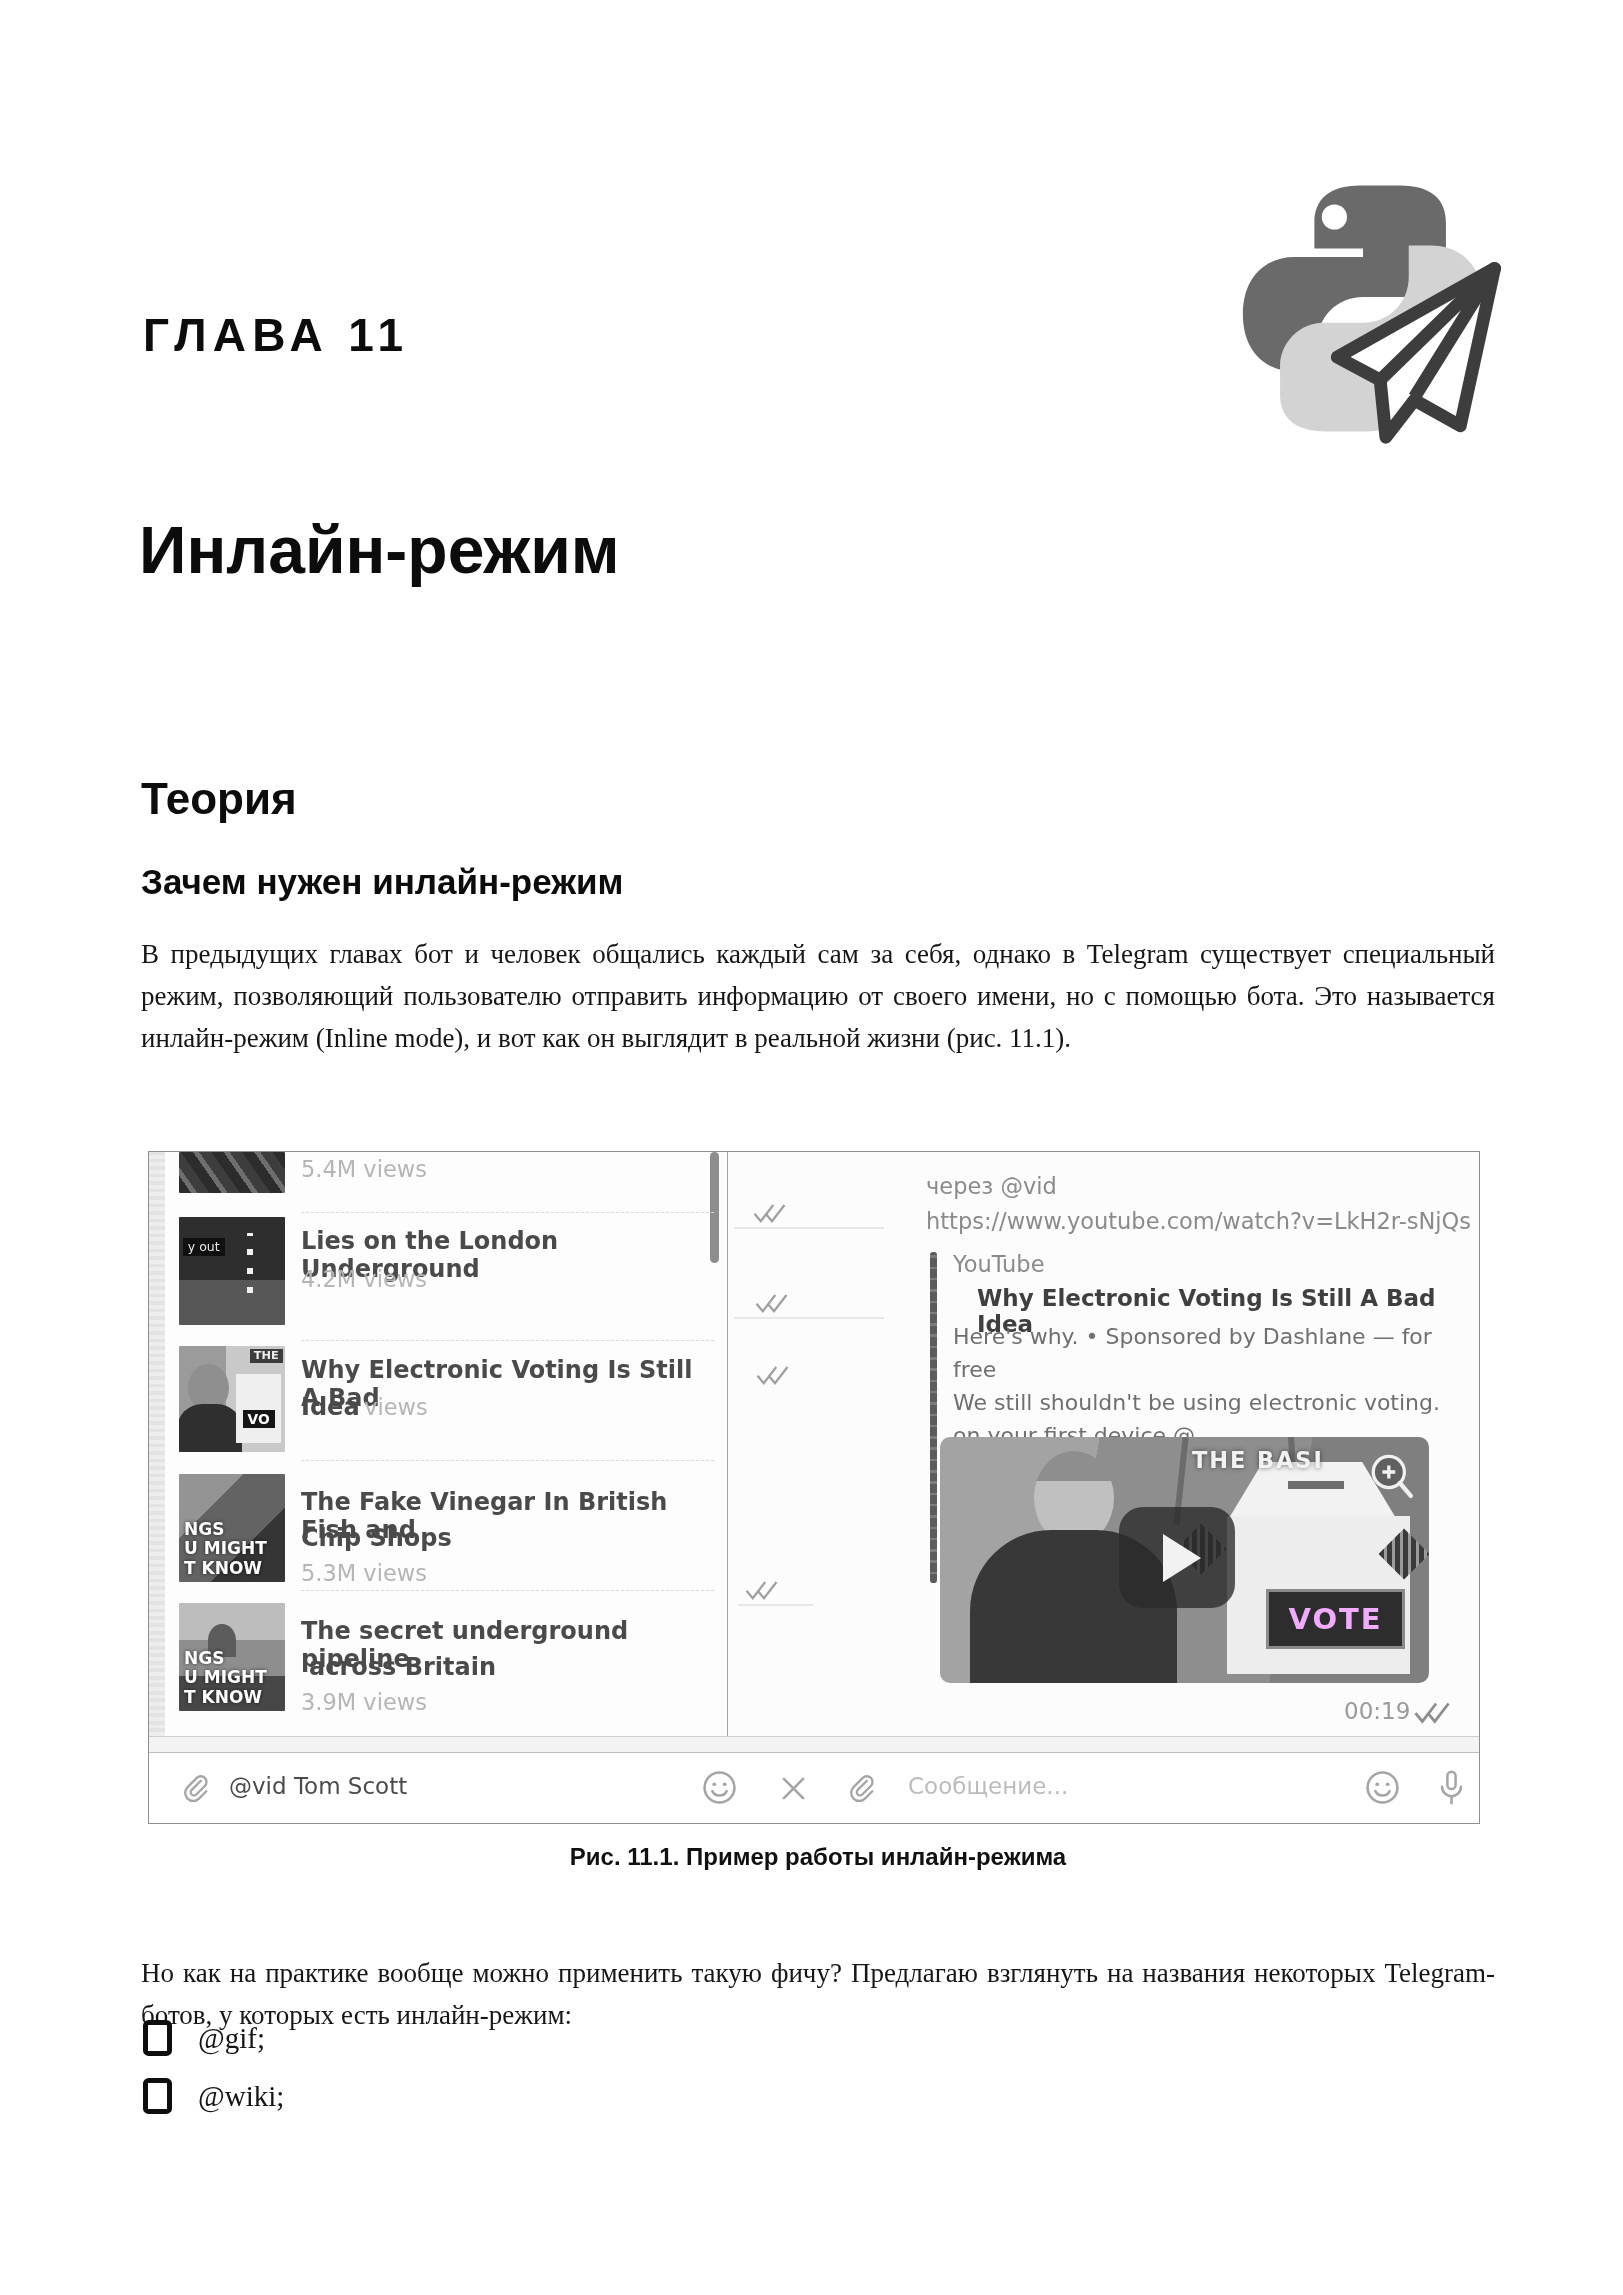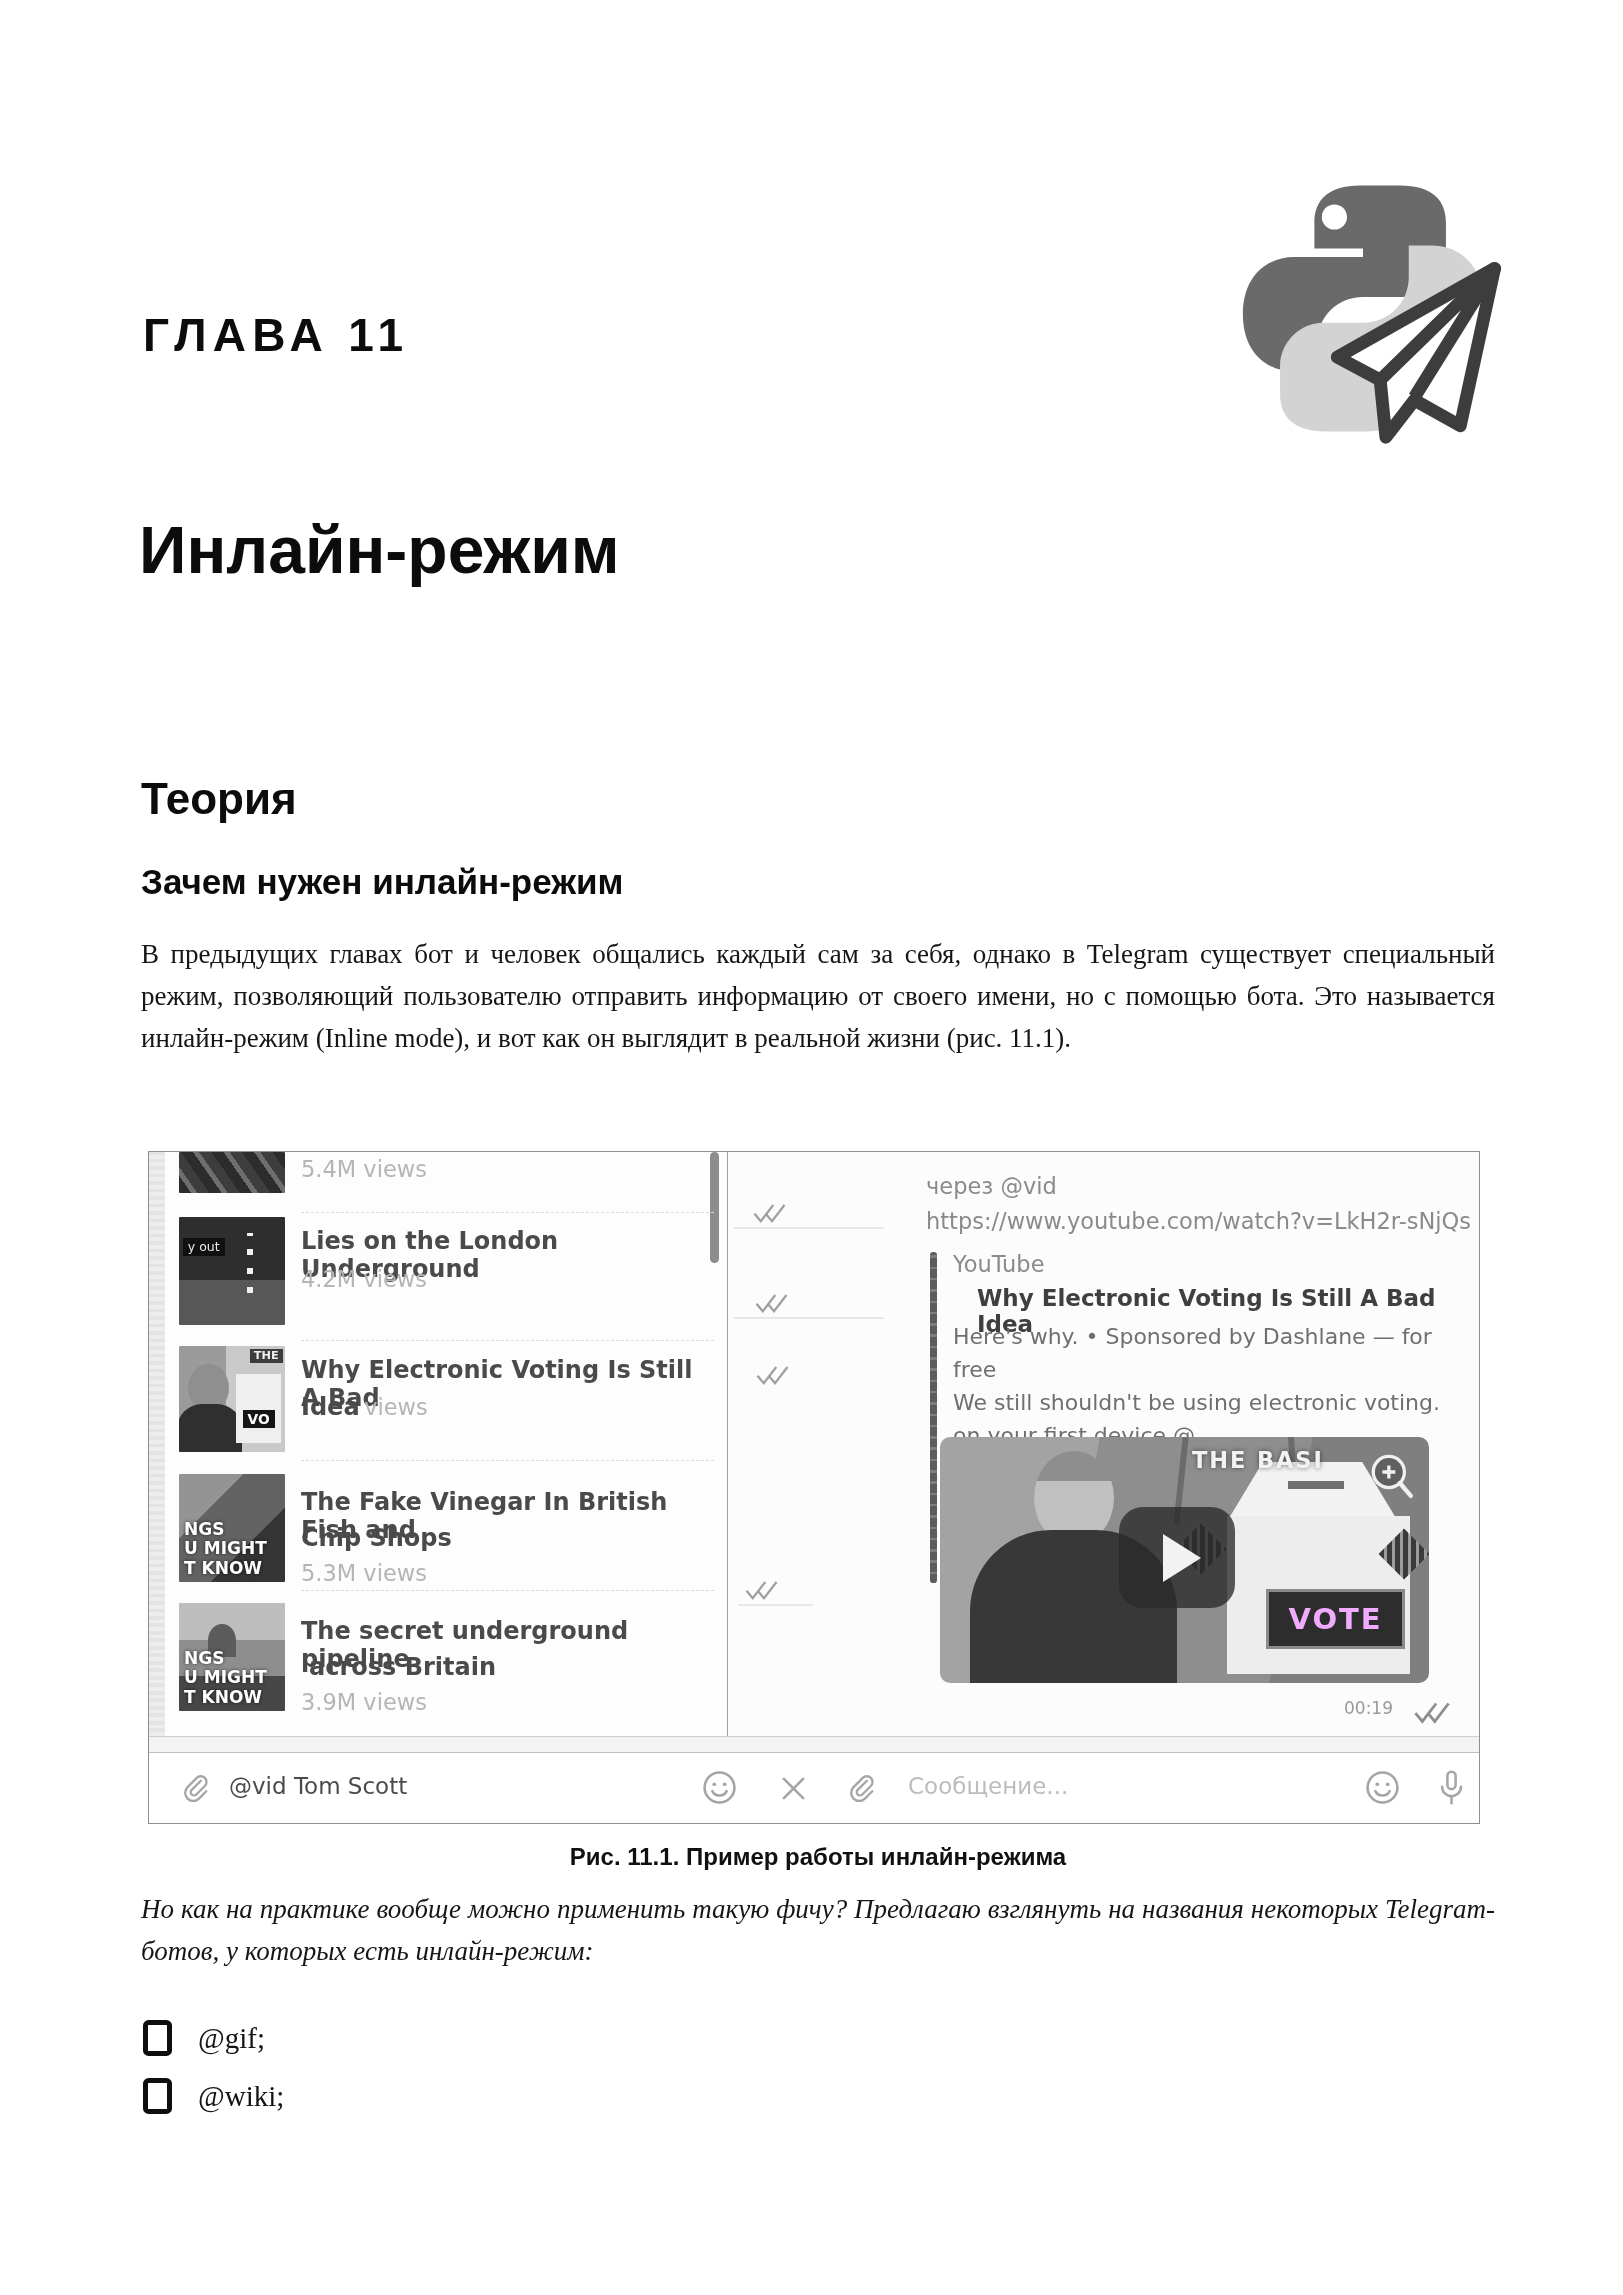--- a/index.html
+++ b/index.html
@@ -11,21 +11,21 @@
   .chapter-label{left:143px;top:308px;font-family:"Liberation Sans",sans-serif;
         font-weight:bold;font-size:46px;letter-spacing:6.3px;color:#0c0c0c;}
   .chapter-title{left:139px;top:512px;font-family:"Liberation Sans",sans-serif;
         font-weight:bold;font-size:66px;color:#0c0c0c;}
   .section-title{left:141px;top:774px;font-family:"Liberation Sans",sans-serif;
         font-weight:bold;font-size:44px;color:#0c0c0c;}
   .subsection-title{left:141px;top:862px;font-family:"Liberation Sans",sans-serif;
         font-weight:bold;font-size:35px;color:#0c0c0c;}
   .para{left:141px;width:1354px;font-size:27px;line-height:42px;text-align:justify;color:#161616;}
   .para1{top:933px;}
-  .para2{top:1888px;font-style:italic;}
+  .para2{top:1952px;}
 
   
   .bullet-row{left:143px;width:564px;height:44px;display:flex;align-items:center;font-size:29px;}
   .bullet-row .box{width:19px;height:26px;border:5px solid #0e0e0e;border-radius:5.6px;margin-right:26px;flex:0 0 auto;}
   .bullet1{top:2016px;} .bullet2{top:2074px;}
 
   
   .logo{left:1220px;top:162px;width:286px;height:293px;}
 
   
@@ -67,21 +67,21 @@
       border:3.1px solid #8a8a8a;display:flex;align-items:center;justify-content:center;
       color:#f0abfc;font-weight:bold;font-size:29px;letter-spacing:1.9px;font-family:"DejaVu Sans",sans-serif;}
   .bunt{position:absolute;width:36px;height:36px;transform:rotate(45deg);
       background:repeating-linear-gradient(45deg,#3a3a3a 0 5px,#9b9b9b 5px 8.1px);}
   .vt-title{position:absolute;left:252px;top:10px;color:#f2f2f2;font-weight:bold;font-size:22.5px;
       letter-spacing:1.9px;text-shadow:0 0 5px rgba(0,0,0,.55);font-family:"DejaVu Sans",sans-serif;}
   .play-btn{position:absolute;left:179px;top:70px;width:116px;height:101px;border-radius:24px;
       background:rgba(42,42,42,.78);display:flex;align-items:center;justify-content:center;}
   .play-tri{width:0;height:0;border-left:38px solid #f2f2f2;border-top:24px solid transparent;
       border-bottom:24px solid transparent;margin-left:10px;}
-  .time-label{left:1195px;top:546px;font-size:17px;color:#9a9a9a;}
+  .time-label{left:1195px;top:546px;font-size:23px;color:#9a9a9a;}
 
   .artifact-line{background:#e8e8e8;height:1.9px;}
   .input-bar{left:0;top:600px;width:1330px;height:69px;background:#ffffff;border-top:1.3px solid #bdbdbd;}
   .ib-text{font-size:23px;color:#4a4a4a;}
   .ib-placeholder{font-size:23px;color:#bcbcbc;}
 
   .fig-caption{left:141px;top:1843px;width:1354px;text-align:center;
       font-family:"Liberation Sans",sans-serif;font-weight:bold;font-size:24px;color:#101010;}
 
   svg{display:block;}

